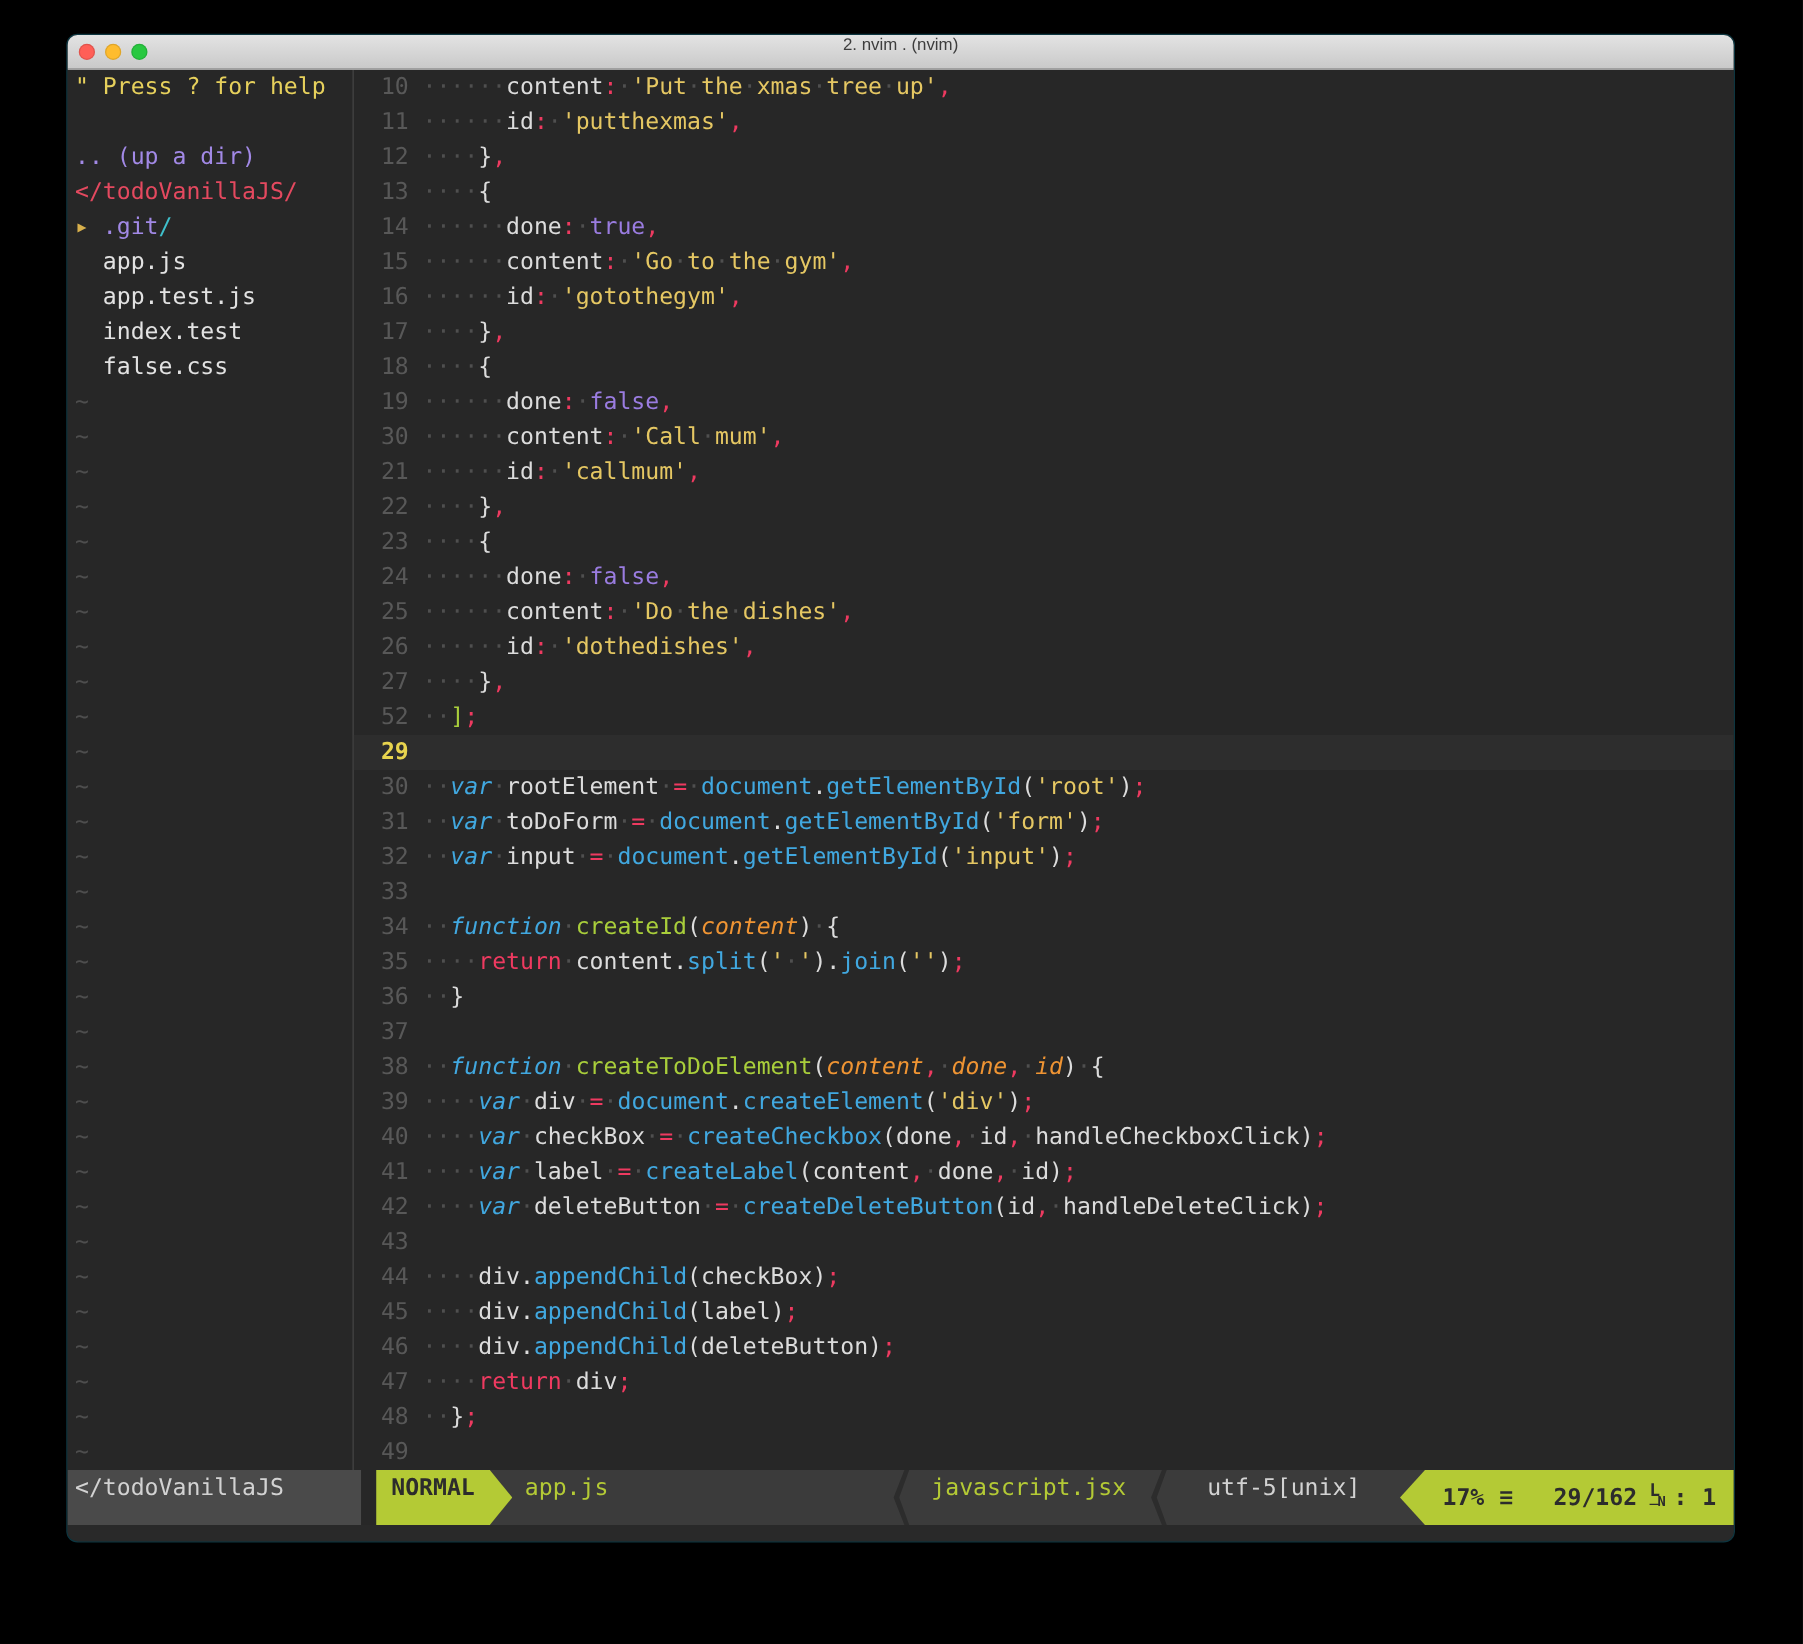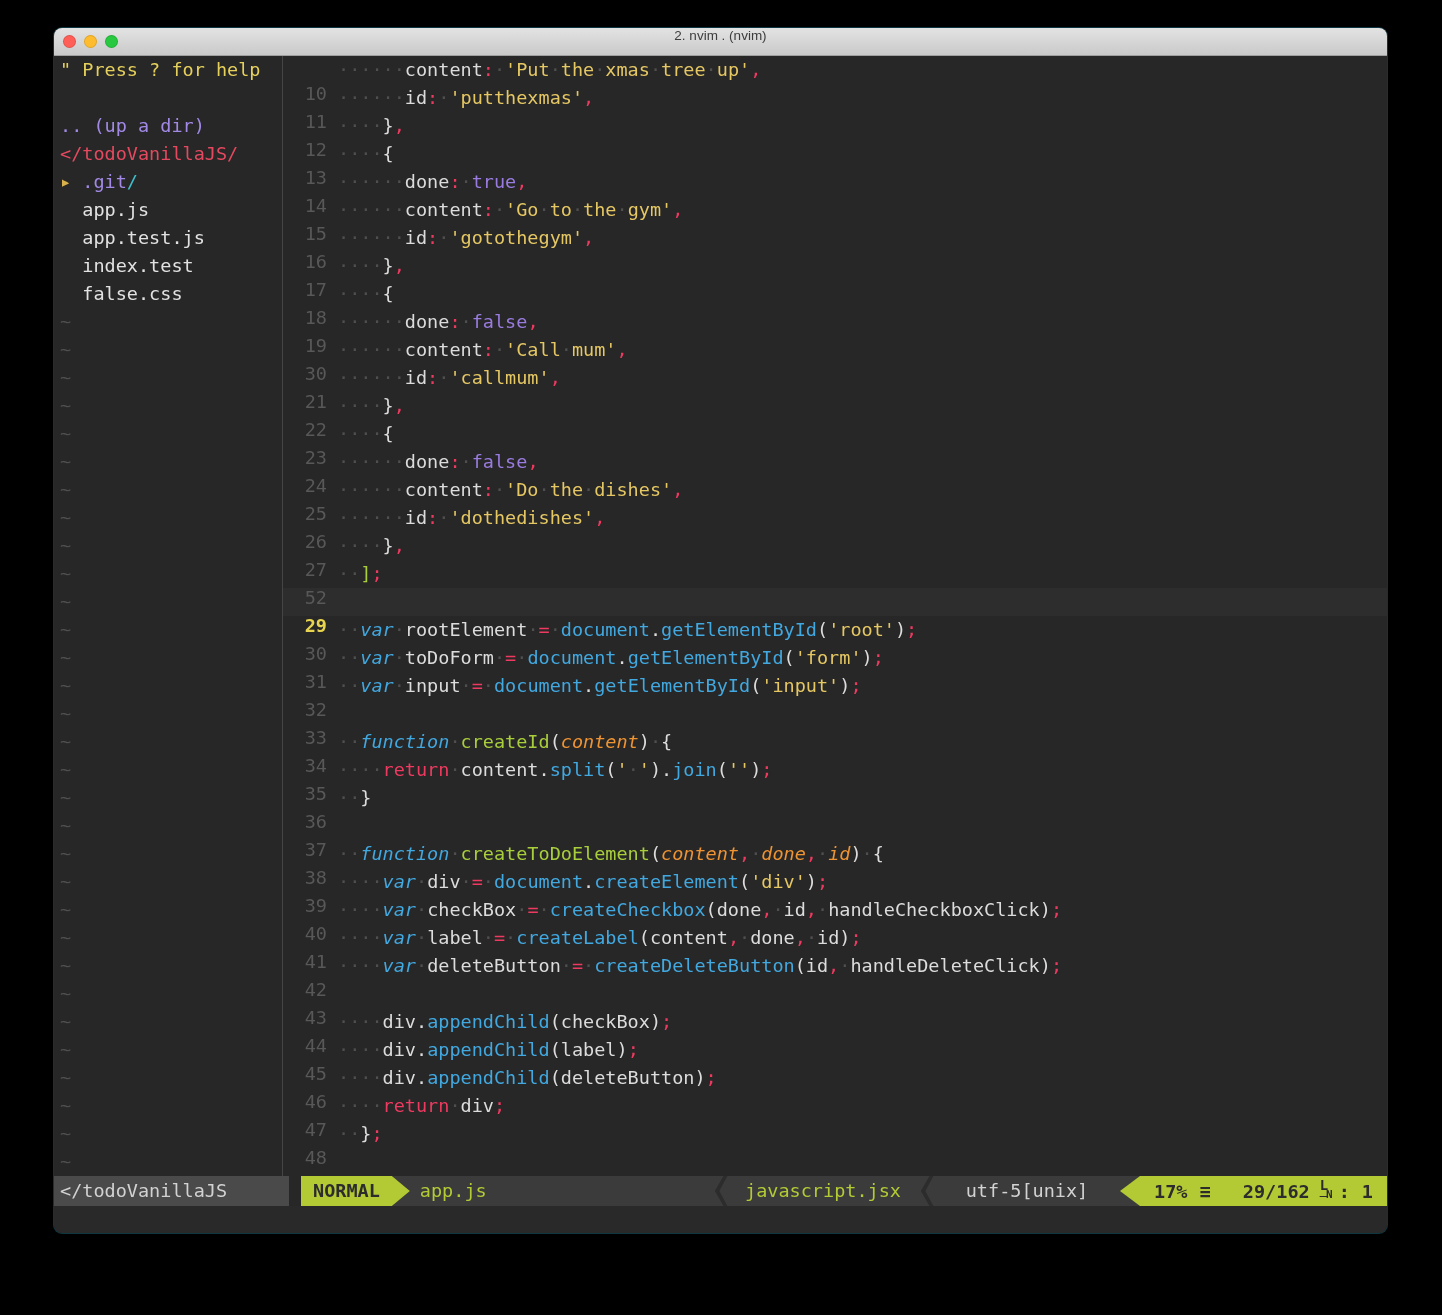--- a/index.html
+++ b/index.html
@@ -26,41 +26,41 @@
   .codearea{flex:1;overflow:hidden;}
   .row,.codeline{
     height:28px;line-height:28px;white-space:pre;
     font-family:"DejaVu Sans Mono",monospace;font-size:18.5px;
     font-variant-ligatures:none;
   }
   .row{padding-left:6px;color:var(--fg);}
   .codeline{display:flex;}
   .codeline.cursor{background:var(--cursorline);}
   .codeline.cursor .ln{color:var(--cursor_nr);font-weight:bold;}
-  .ln{display:inline-block;width:44px;flex:0 0 44px;text-align:right;margin-right:11px;color:var(--linenr);margin-top:24px;}
+  .ln{display:inline-block;width:44px;flex:0 0 44px;text-align:right;margin-right:11px;color:var(--linenr);}
   .codetext{white-space:pre;}
   
   .tok-ws{color:var(--ws);}
   .tok-fg{color:var(--fg);}
   .tok-pu{color:var(--pink);}
   .tok-st{color:var(--yellow);}
   .tok-kw{color:var(--cyan);font-style:italic;}
   .tok-cy{color:var(--cyan);}
   .tok-gr{color:var(--green);}
   .tok-pa{color:var(--orange);font-style:italic;}
   .tok-bo{color:var(--purple);}
   .tok-ye{color:var(--sb_yellow);}
   .tok-vi{color:var(--sb_violet);}
   .tok-rd{color:var(--sb_red);}
   .tok-ar{color:var(--sb_arrow);}
   .tok-tl{color:var(--sb_teal);}
   .tok-fi{color:var(--sb_file);}
   .tok-ti{color:var(--tilde);}
   
-  .statusbar{display:flex;height:30px;background:var(--bg);
+  .statusbar{display:flex;height:44px;background:var(--bg);
     font-family:"DejaVu Sans Mono",monospace;font-size:18.5px;}
   .sb-tree{width:229px;flex:0 0 229px;background:var(--sb_gray);color:var(--sb_text);
     line-height:30px;padding-left:6px;white-space:pre;}
   .sb-gap{width:12px;flex:0 0 12px;background:var(--bg);}
   .sb-main{flex:1;display:flex;background:var(--sb_mid);}
   .sb-mode{background:var(--lime);color:var(--lime_text);font-weight:bold;
     line-height:30px;padding:0 12px;}
   .arrow-r{width:18px;flex:0 0 18px;background:var(--lime);
     clip-path:polygon(0 0,100% 50%,0 100%);}
   .sb-file{flex:1;color:var(--lime);line-height:30px;padding-left:10px;white-space:pre;}

